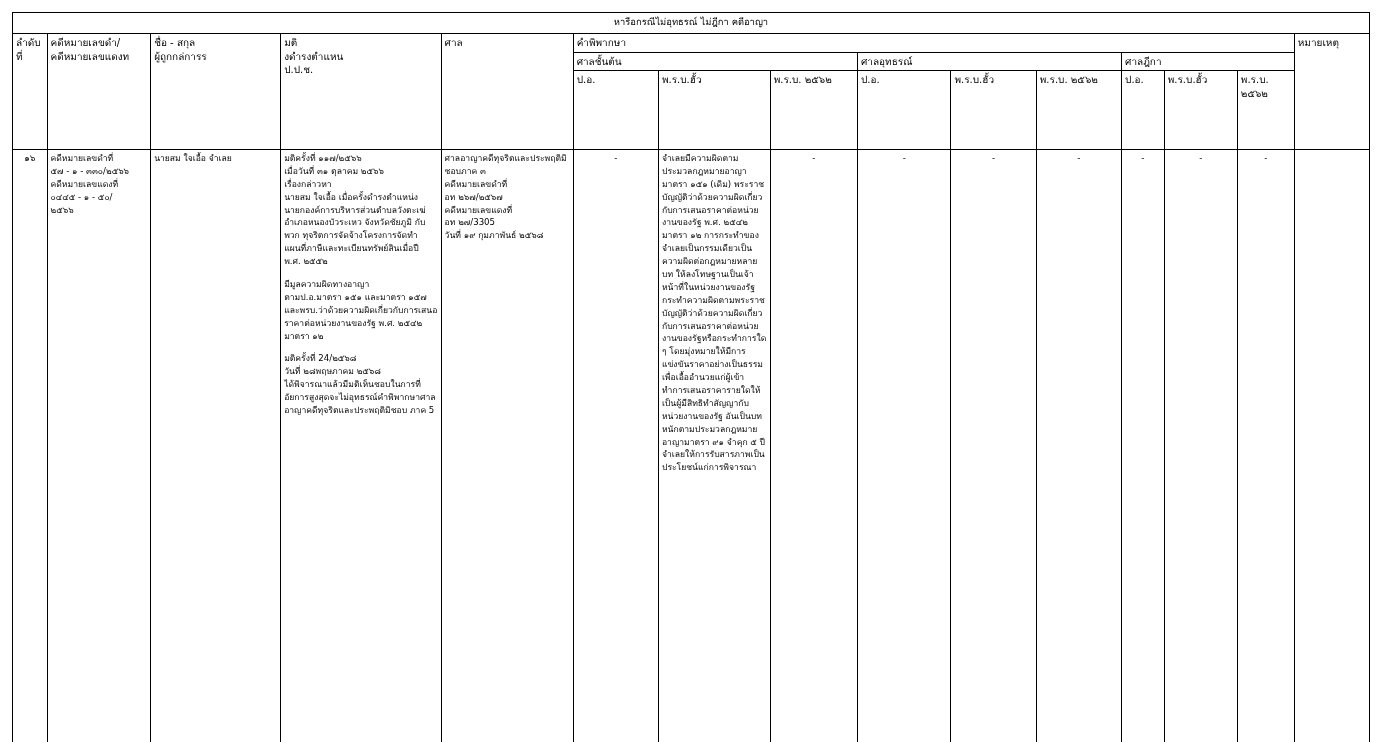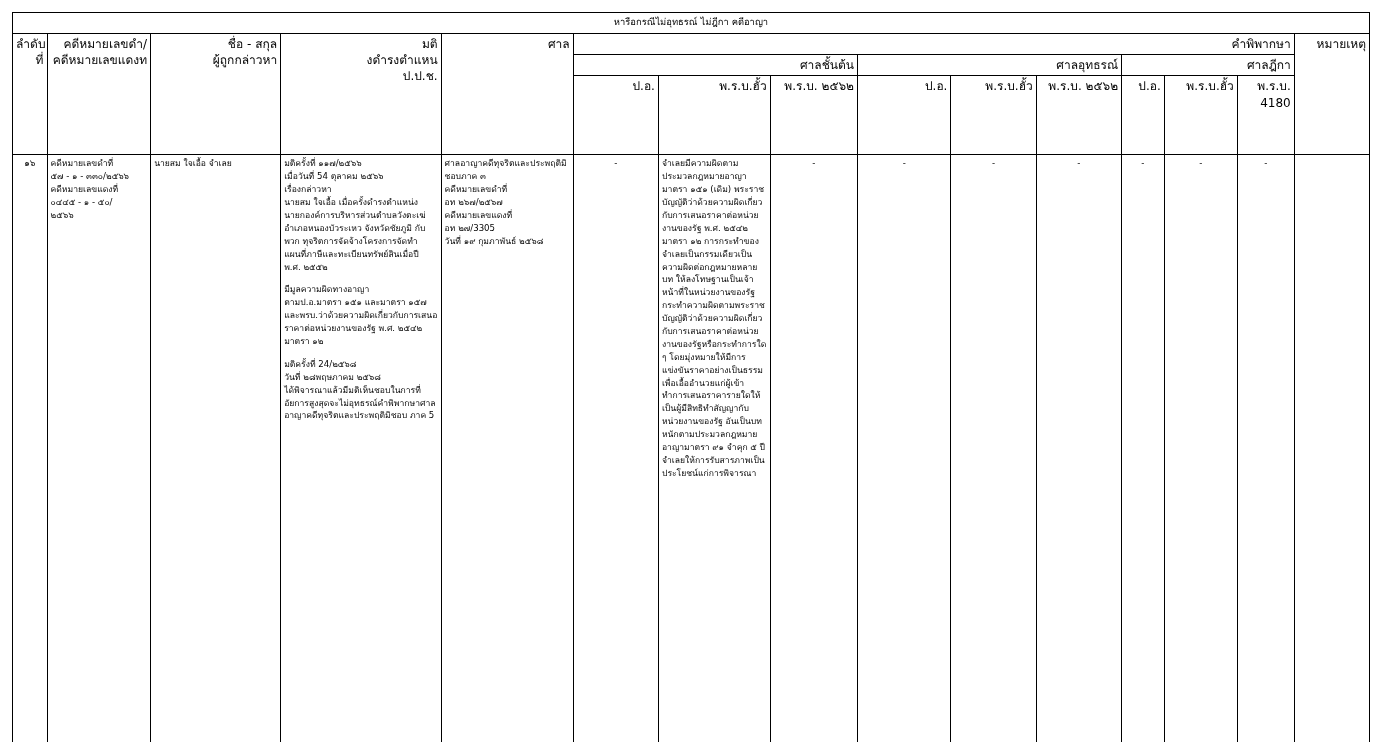--- a/index.html
+++ b/index.html
@@ -35,23 +35,23 @@
     font-weight: normal;
   }
   .title-row td {
     text-align: center;
     vertical-align: middle;
     padding: 4px 3px;
     font-size: 9.4px;
     height: 16px;
   }
   .hdr td, .hdr th {
-    text-align: right;
+    text-align: left;
     vertical-align: middle;
-    font-size: 12px;
+    font-size: 10px;
     line-height: 1.35;
     padding: 3px 2px;
   }
   .hdr .tall {
     height: 74px;
   }
   .bodyrow td {
     height: 600px;
     font-size: 8.6px;
     line-height: 1.5;
@@ -114,21 +114,21 @@
       <td rowspan="3" class="tall">
         <span>ลำดับ</span><br>
         <span>ที่</span>
       </td>
       <td rowspan="3">
         <span>คดีหมายเลขดำ/</span><br>
         <span>คดีหมายเลขแดงท</span>
       </td>
       <td rowspan="3">
         <span>ชื่อ - สกุล</span><br>
-        <span>ผู้ถูกกล่าวหา</span>
+        <span>ผู้ถูกกล่การร</span>
       </td>
       <td rowspan="3">
         <span>มติ</span><br>
         <span>งดำรงตำแหน</span><br>
         <span>ป.ป.ช.</span>
       </td>
       <td rowspan="3">ศาล</td>
       <td colspan="9">คำพิพากษา</td>
       <td rowspan="3">หมายเหตุ</td>
     </tr>
@@ -143,40 +143,40 @@
       <td class="tall">ป.อ.</td>
       <td>พ.ร.บ.ฮั้ว</td>
       <td>พ.ร.บ. ๒๕๖๒</td>
       <td>ป.อ.</td>
       <td>พ.ร.บ.ฮั้ว</td>
       <td>พ.ร.บ. ๒๕๖๒</td>
       <td>ป.อ.</td>
       <td>พ.ร.บ.ฮั้ว</td>
       <td>
         <span>พ.ร.บ.</span><br>
-        <span>4180</span>
+        <span>๒๕๖๒</span>
       </td>
     </tr>
 
     <tr class="bodyrow">
       <td class="cell-no">๑๖</td>
 
       <td class="nowrapish">
         <div>คดีหมายเลขดำที่</div>
         <div>๕๗ - ๑ - ๓๓๐/๒๕๖๖</div>
         <div>คดีหมายเลขแดงที่</div>
         <div>๐๔๔๕ - ๑ - ๕๐/</div>
         <div>๒๕๖๖</div>
       </td>
 
       <td>นายสม ใจเอื้อ จำเลย</td>
 
       <td>
         <div class="b">มติครั้งที่ ๑๑๗/๒๕๖๖</div>
-        <div class="b">เมื่อวันที่ 54 ตุลาคม ๒๕๖๖</div>
+        <div class="b">เมื่อวันที่ ๓๑ ตุลาคม ๒๕๖๖</div>
         <div class="b">เรื่องกล่าวหา</div>
         <div>นายสม ใจเอื้อ เมื่อครั้งดำรงตำแหน่งนายกองค์การบริหารส่วนตำบลวังตะเฆ่ อำเภอหนองบัวระเหว จังหวัดชัยภูมิ กับพวก ทุจริตการจัดจ้างโครงการจัดทำแผนที่ภาษีและทะเบียนทรัพย์สินเมื่อปี พ.ศ. ๒๕๕๒</div>
         <div class="gap"></div>
         <div class="b">มีมูลความผิดทางอาญา</div>
         <div>ตามป.อ.มาตรา ๑๕๑ และมาตรา ๑๕๗ และพรบ.ว่าด้วยความผิดเกี่ยวกับการเสนอราคาต่อหน่วยงานของรัฐ พ.ศ. ๒๕๔๒ มาตรา ๑๒</div>
         <div class="gap"></div>
         <div class="b">มติครั้งที่ 24/๒๕๖๘</div>
         <div class="b">วันที่ ๒๘พฤษภาคม ๒๕๖๘</div>
         <div>ได้พิจารณาแล้วมีมติเห็นชอบในการที่อัยการสูงสุดจะไม่อุทธรณ์คำพิพากษาศาลอาญาคดีทุจริตและประพฤติมิชอบ ภาค 5</div>
       </td>

